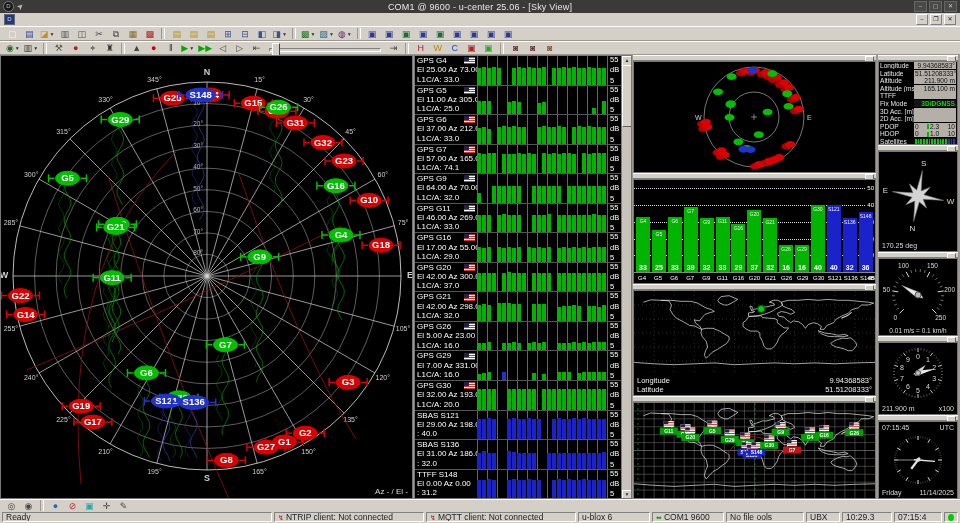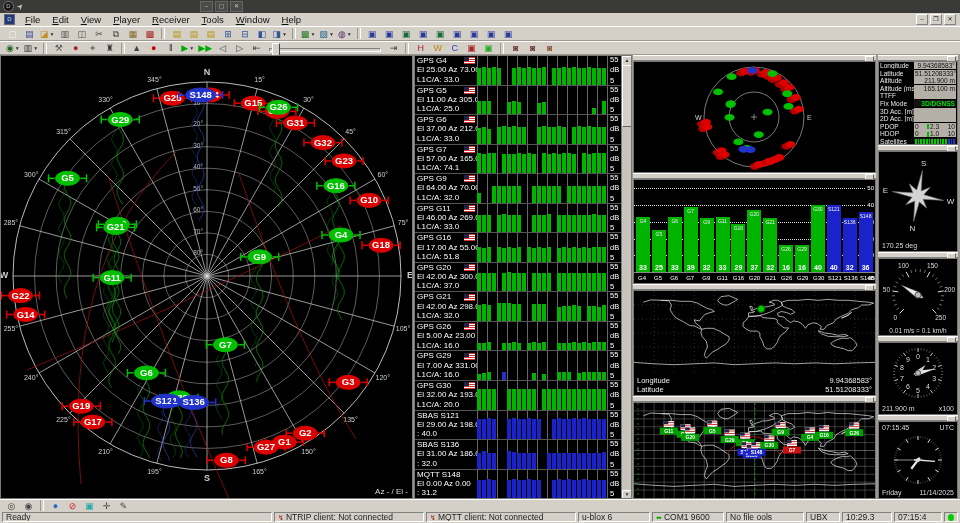--- a/index.html
+++ b/index.html
@@ -90,39 +90,30 @@
 </head>
 <body>
 
 <div id="app">
 
   <div class="titlebar">
     <span class="tl">
       <span class="appcirc">D</span>
       <span class="pin">➤</span>
     </span>
+    <span class="title">COM1 @ 9600 - u-center 25.06 - [Sky View]</span>
     <span class="tr">
       <span class="winbtn">–</span>
       <span class="winbtn">▢</span>
       <span class="winbtn">✕</span>
     </span>
   </div>
 
   <div class="menubar">
     <span class="childicon">D</span>
-    <span id="menuitems" style="display: flex;">
-        <span class="mi"><u>F</u>ile</span>
-        <span class="mi"><u>E</u>dit</span>
-        <span class="mi"><u>V</u>iew</span>
-        <span class="mi"><u>P</u>layer</span>
-        <span class="mi"><u>R</u>eceiver</span>
-        <span class="mi"><u>T</u>ools</span>
-        <span class="mi"><u>W</u>indow</span>
-        <span class="mi"><u>H</u>elp</span>
-      </span>
     <span class="mdibtns">
       <span class="mdibtn">–</span>
       <span class="mdibtn">❐</span>
       <span class="mdibtn">✕</span>
     </span>
   </div>
 
   <div class="toolbar tb1" id="toolbar1">
       <span class="tbtn">
         <span style="color: rgb(244, 244, 244);">▢</span>
@@ -946,21 +937,21 @@
           </div>
           <div class="sigrow">
             <div class="sigtext">
               <div class="signame">
                 <span>GPS G16</span>
                 <span class="flag">
                   <i></i>
                 </span>
               </div>
               <div>El 17.00 Az 55.00</div>
-              <div>L1C/A: 51.8</div>
+              <div>L1C/A: 29.0</div>
             </div>
             <div class="sigchart">
               <span class="bar" style="height: 14.8px; background: rgb(0, 180, 0);"></span>
               <span class="bar" style="height: 14.3px; background: rgb(0, 180, 0);"></span>
               <span class="bar" style="height: 14.8px; background: rgb(0, 180, 0);"></span>
               <span class="bar"></span>
               <span class="bar" style="height: 14.8px; background: rgb(0, 180, 0);"></span>
               <span class="bar" style="height: 14.3px; background: rgb(0, 180, 0);"></span>
               <span class="bar" style="height: 14.8px; background: rgb(0, 180, 0);"></span>
               <span class="bar" style="height: 14.3px; background: rgb(0, 180, 0);"></span>
@@ -1294,21 +1285,21 @@
             </div>
             <div class="sigscale">
               <div>55</div>
               <div>dB</div>
               <div>5</div>
             </div>
           </div>
           <div class="sigrow">
             <div class="sigtext">
               <div class="signame">
-                <span>MQTT S148</span>
+                <span>TTFF S148</span>
               </div>
               <div>El 0.00 Az 0.00</div>
               <div>: 31.2</div>
             </div>
             <div class="sigchart">
               <span class="bar" style="height: 18.3px; background: rgb(26, 34, 204);"></span>
               <span class="bar" style="height: 18.3px; background: rgb(26, 34, 204);"></span>
               <span class="bar" style="height: 18.8px; background: rgb(26, 34, 204);"></span>
               <span class="bar" style="height: 18.3px; background: rgb(26, 34, 204);"></span>
               <span class="bar"></span>

